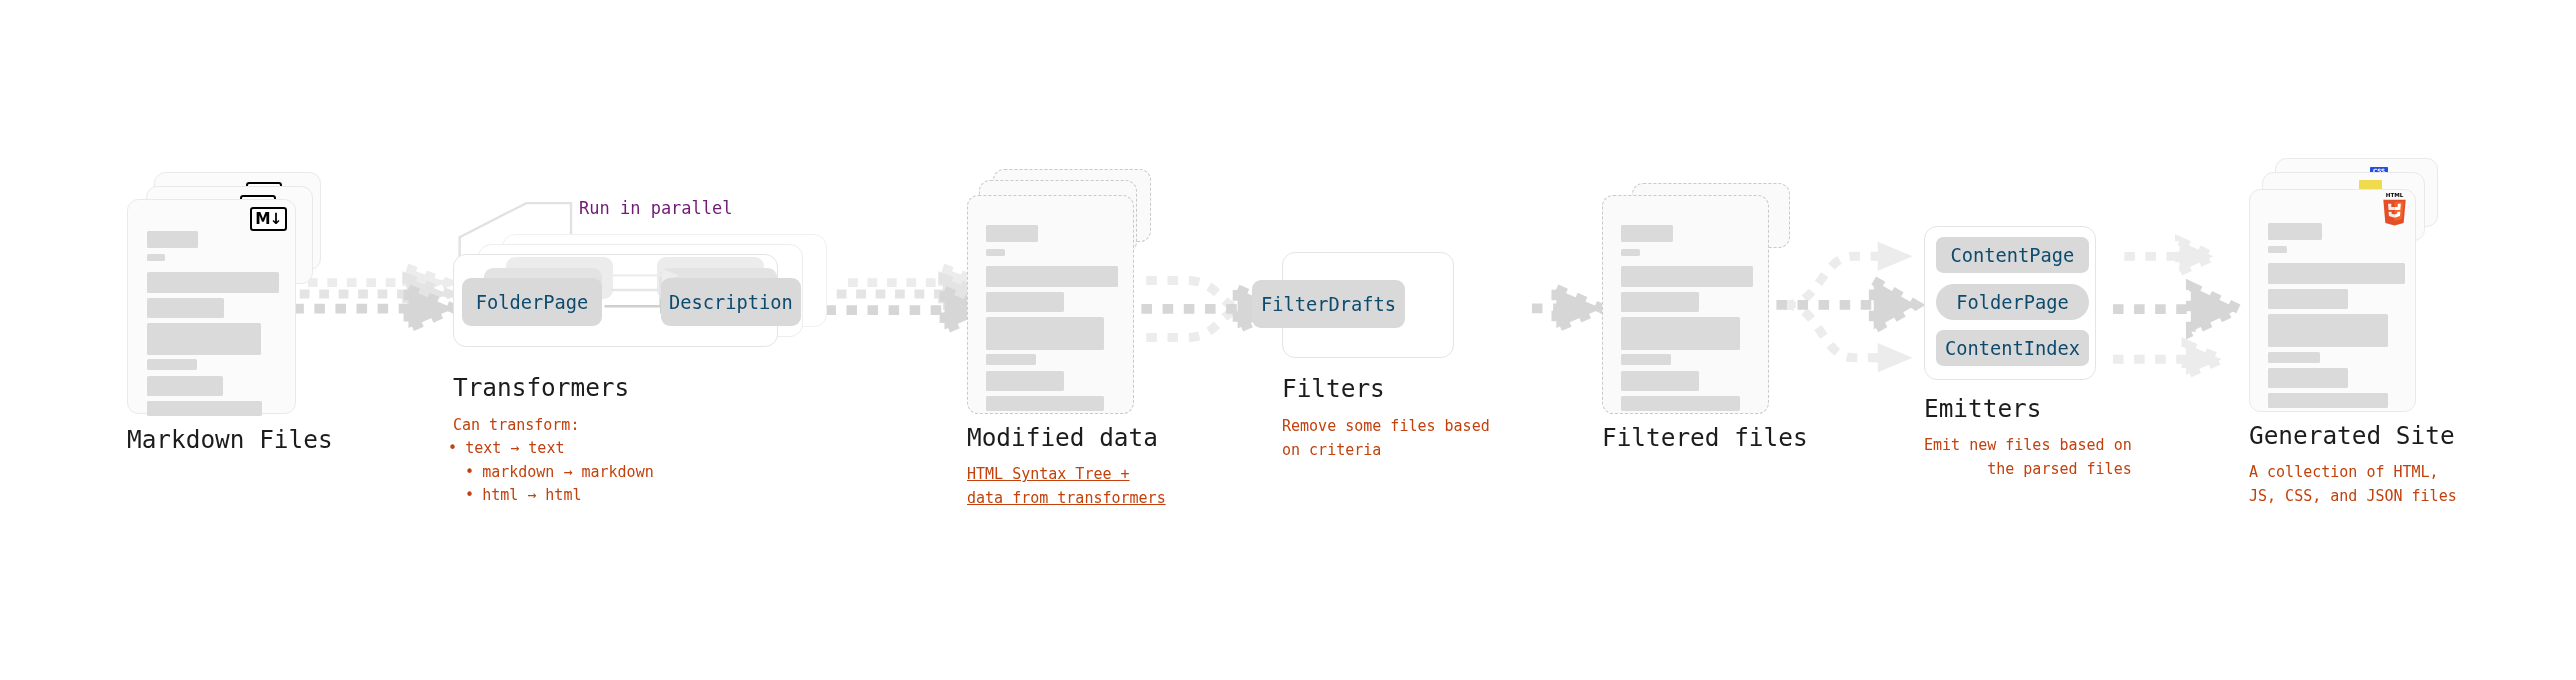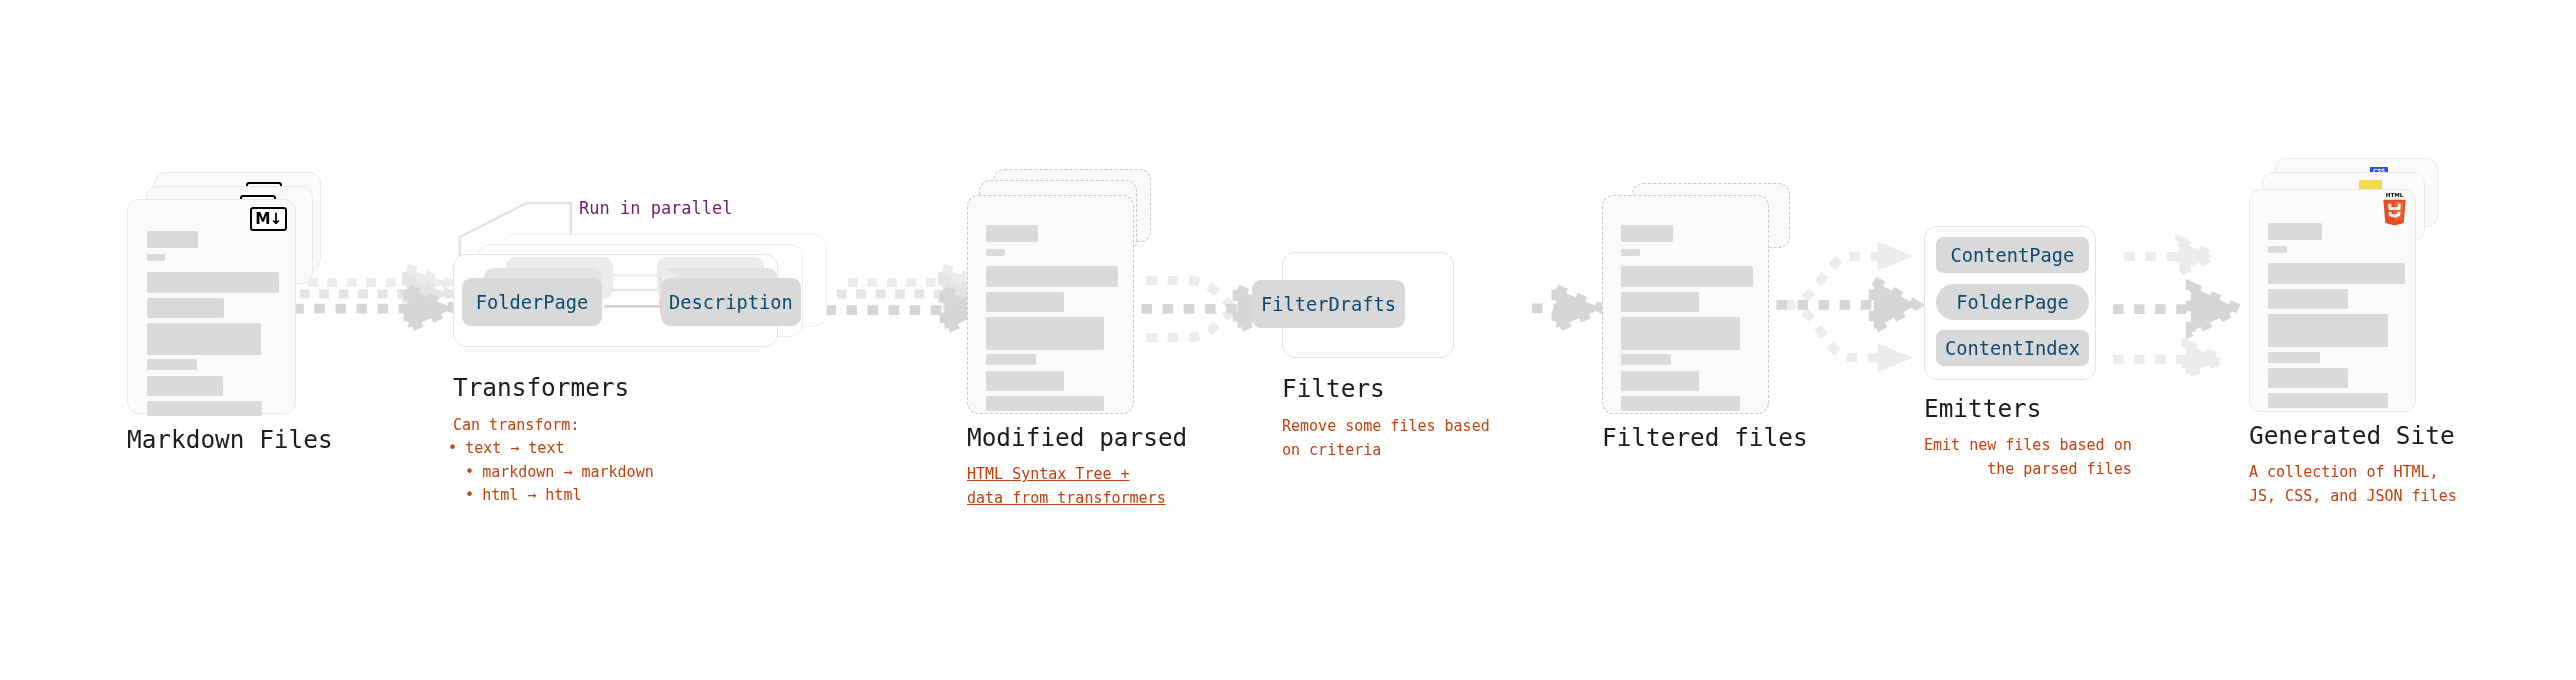--- a/index.html
+++ b/index.html
@@ -254,21 +254,21 @@
     <div class="doc dashed" style="left:967px; top:195px; width:167px; height:219px; z-index:3;">
       <div class="skel" style="left:18px; top:29px; width:52px; height:17px;"></div>
       <div class="skel" style="left:18px; top:53px; width:18.7px; height:6.5px;"></div>
       <div class="skel" style="left:18px; top:70px; width:132px; height:21px;"></div>
       <div class="skel" style="left:18px; top:96px; width:78px; height:20.3px;"></div>
       <div class="skel" style="left:18px; top:121px; width:118px; height:32.5px;"></div>
       <div class="skel" style="left:18px; top:158px; width:50px; height:10.6px;"></div>
       <div class="skel" style="left:18px; top:175px; width:78px; height:20.3px;"></div>
       <div class="skel" style="left:18px; top:200px; width:118px; height:15.4px;"></div>
     </div>
-    <div class="title" style="left:967px; top:423px;">Modified parsed</div>
+    <div class="title" style="left:967px; top:423px;">Modified data</div>
     <div class="subtitle" style="left:967px; top:463px;text-decoration:underline;">HTML Syntax Tree +
 data from transformers</div>
   </div>
 
   <div>
     <div class="groupbox" style="left:1282px; top:252px; width:172px; height:106px;"></div>
     <div class="chip" style="left:1252px; top:280px; width:153px; height:48px;">FilterDrafts</div>
     <div class="title" style="left:1282px; top:374px;">Filters</div>
     <div class="subtitle" style="left:1282px; top:415px;">Remove some files based
 on criteria</div>

